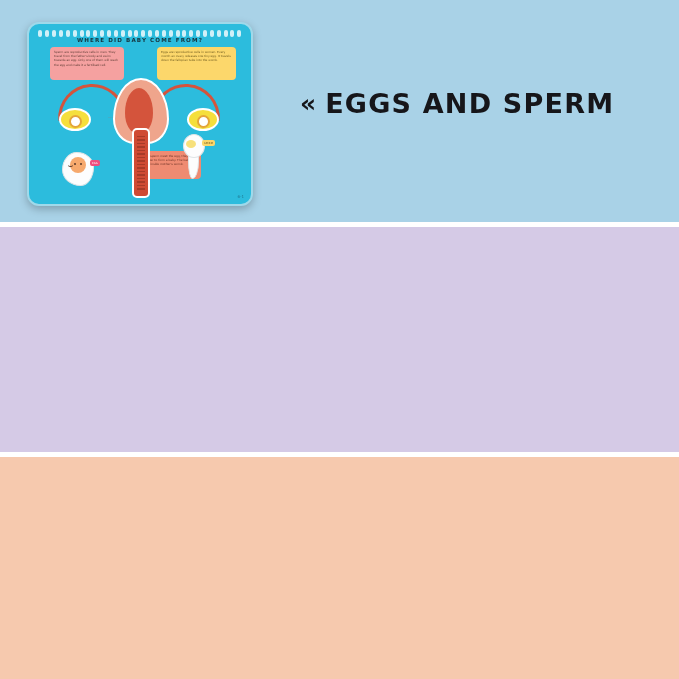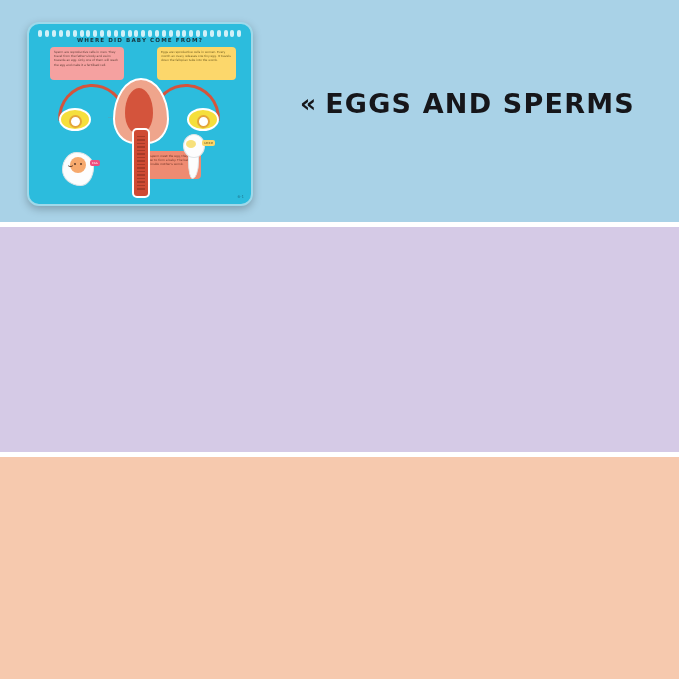--- a/index.html
+++ b/index.html
@@ -162,21 +162,21 @@
           <div class="sperm-face"></div>
           <div class="tag tag-sperm">SPERM</div>
         </div>
 
         <div class="pgnum">6-1</div>
       </div>
     </div>
 
     <div class="caption cap-top">
       <span class="chev">«</span>
-      <span>EGGS AND SPERMS</span>
+      <span>EGGS AND SPERM</span>
     </div>
   </div>
 
   <div class="divider"></div>
 
   <div class="panel panel-mid">
 
     
 
     

